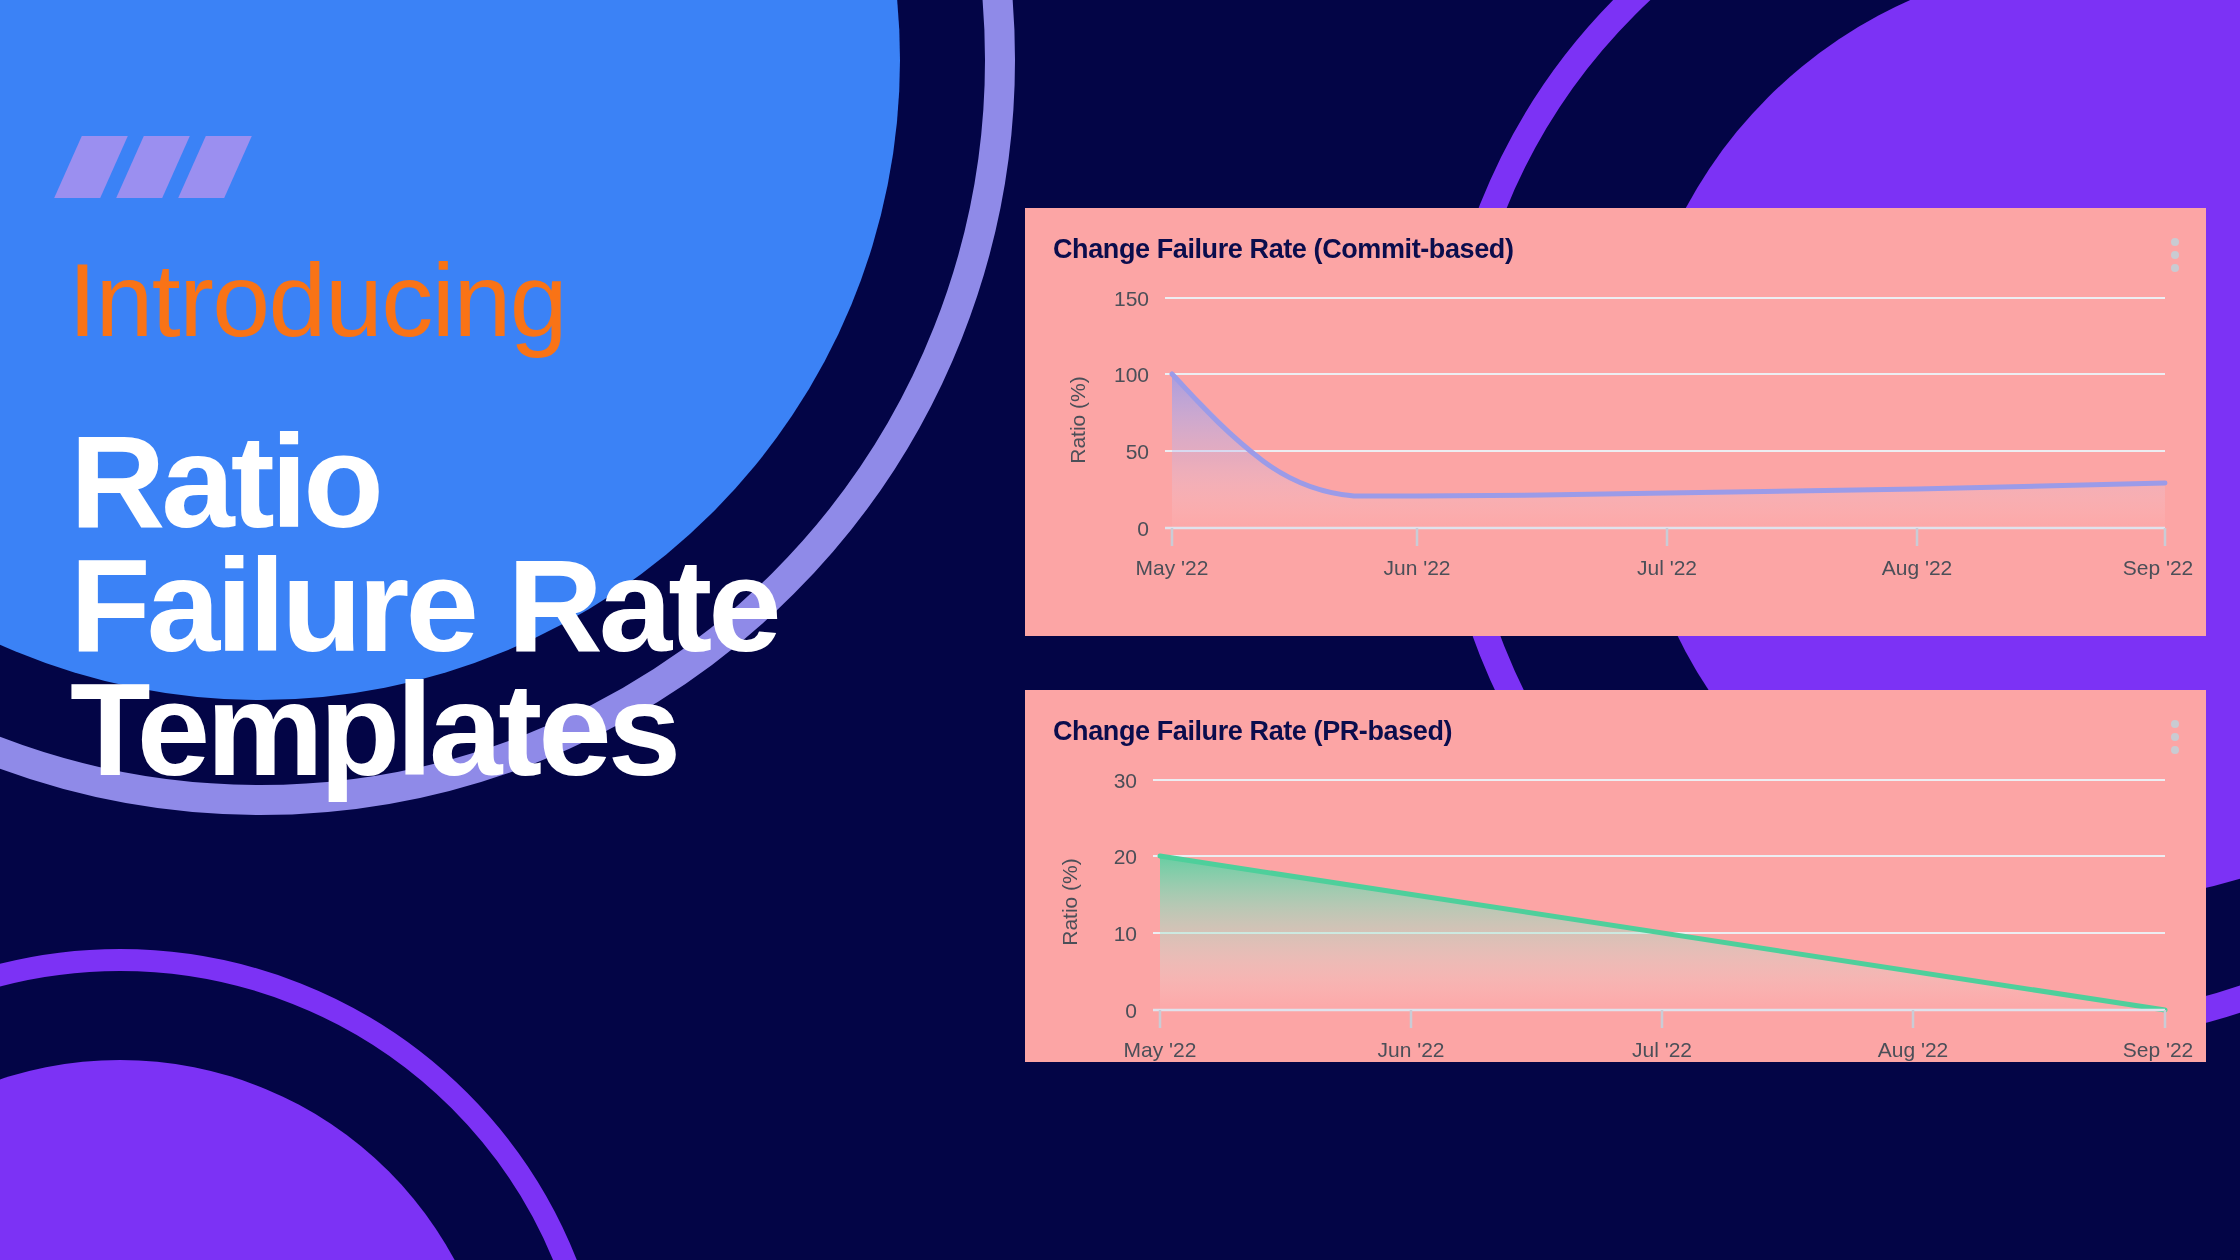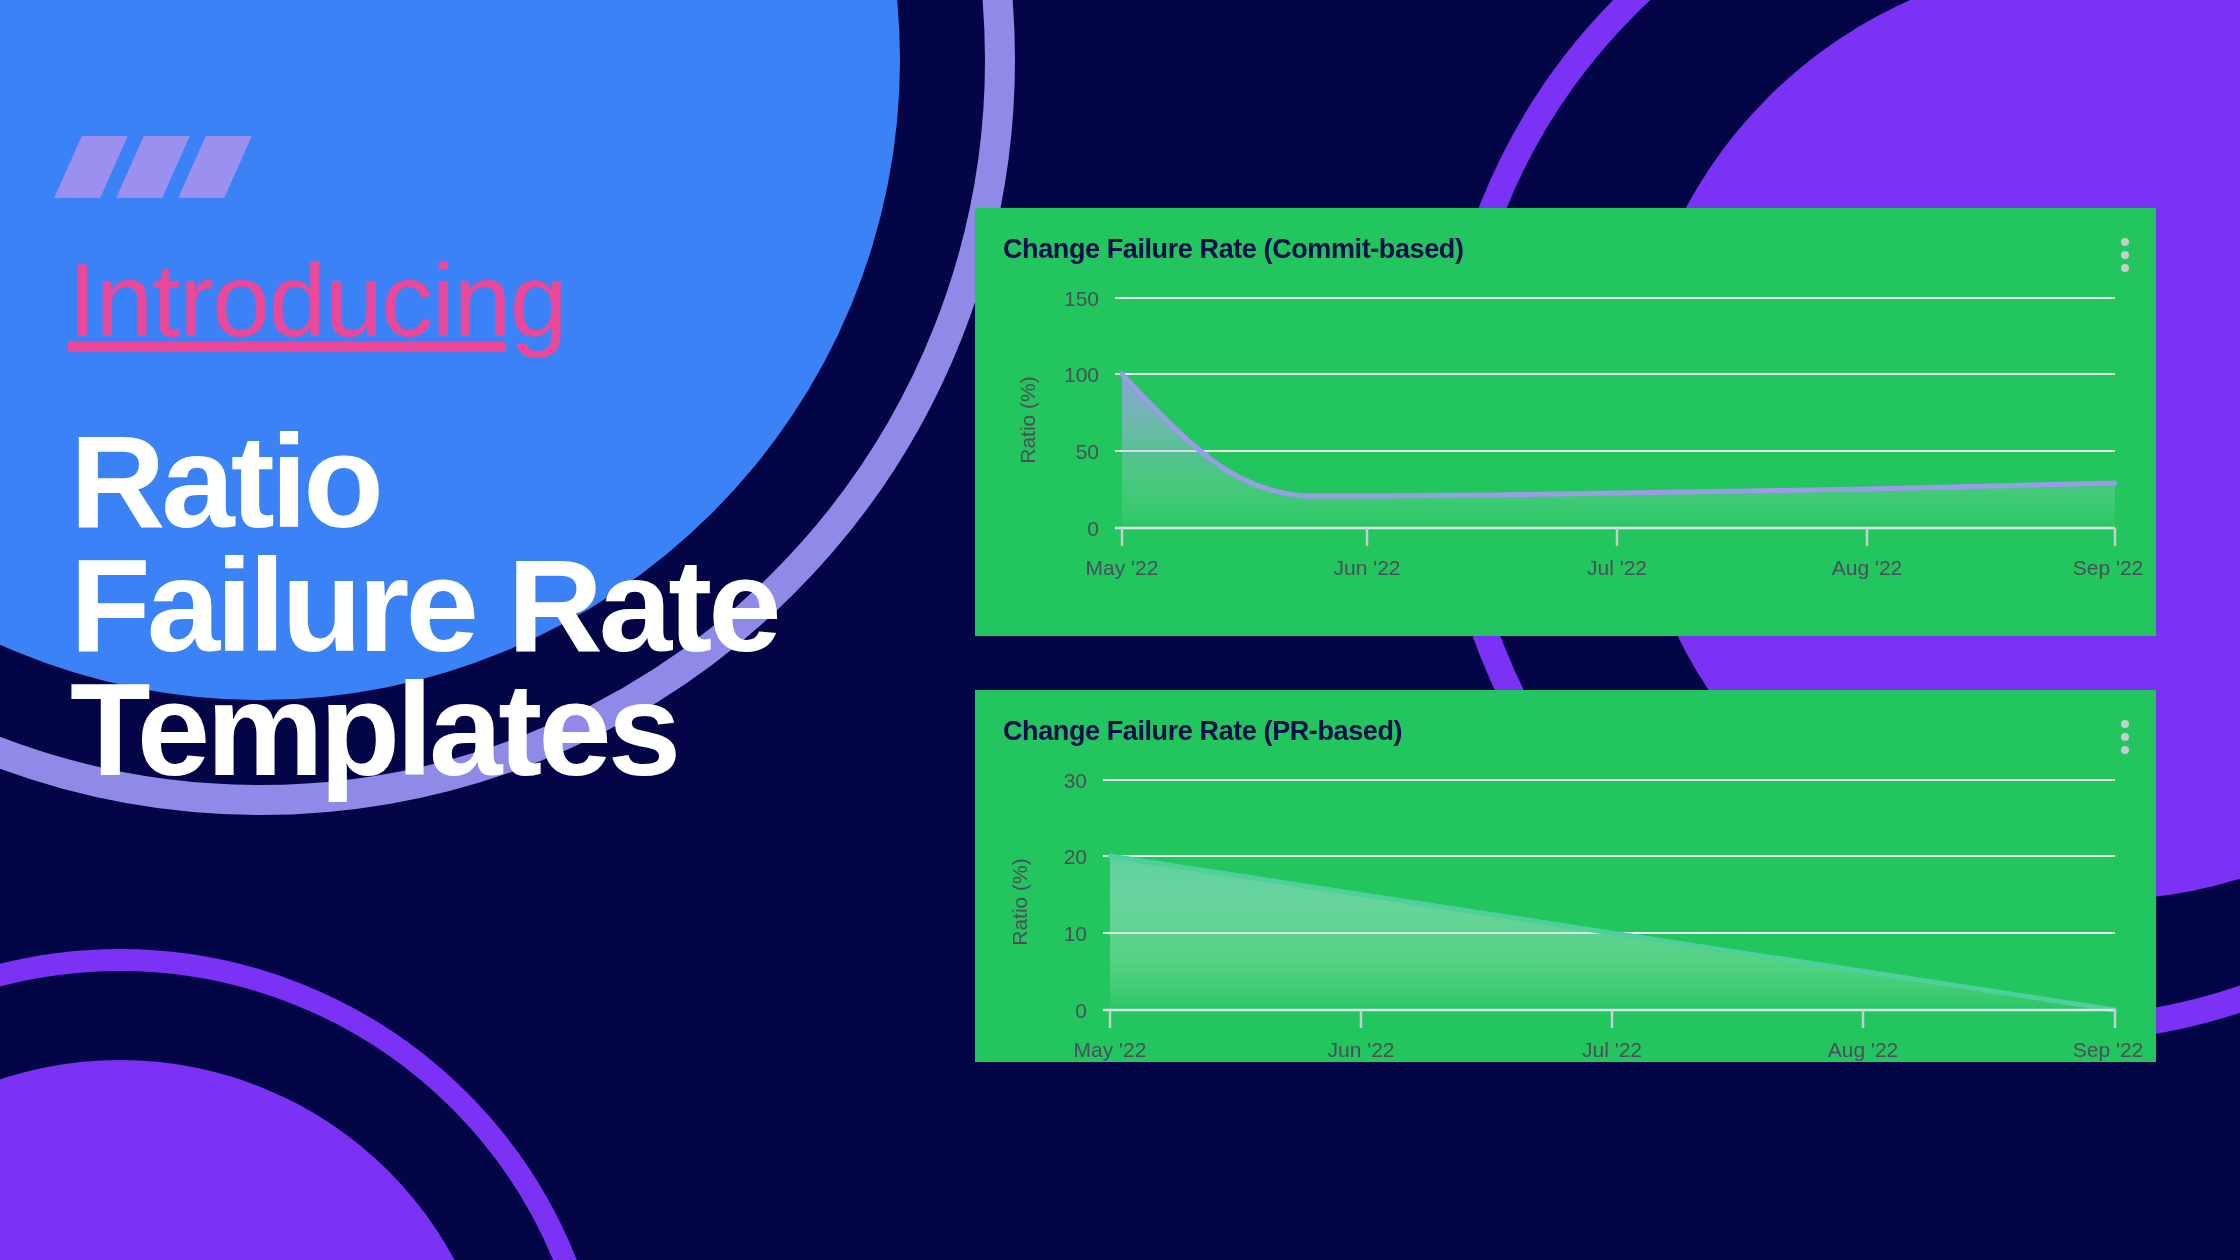--- a/index.html
+++ b/index.html
@@ -31,35 +31,34 @@
     background:#9b8ff0; transform:skewX(-24deg);
   }
   #logo-mark .bar.b1{ left:0; }
   #logo-mark .bar.b2{ left:62px; }
   #logo-mark .bar.b3{ left:124px; }
 
   #intro-word{
     position:absolute; left:68px; top:248px;
     font-size:104px; line-height:1.0; font-weight:400;
     letter-spacing:-1.5px;
-    color:#ec4899;
-    text-decoration:underline;
+    color:#f97316;
   }
   #headline{
     position:absolute; left:70px; top:420px; width:880px;
     font-size:132px; line-height:0.94; font-weight:700;
     letter-spacing:-4px;
     color:#ffffff;
     white-space:pre-line;
   }
 
   
   .card{
-    position:absolute; left:975px; width:1181px;
-    background:#22c55e;
+    position:absolute; left:1025px; width:1181px;
+    background:#fca5a5;
     z-index:6;
   }
   #card-commit{ top:208px; height:428px; }
   #card-pr{ top:690px; height:372px;padding-left:16px; }
 
   .card-title{
     position:absolute; left:28px; top:26px;
     font-size:27px; font-weight:700; letter-spacing:-0.4px;
     color:#0b0d4d;
     white-space:nowrap;

